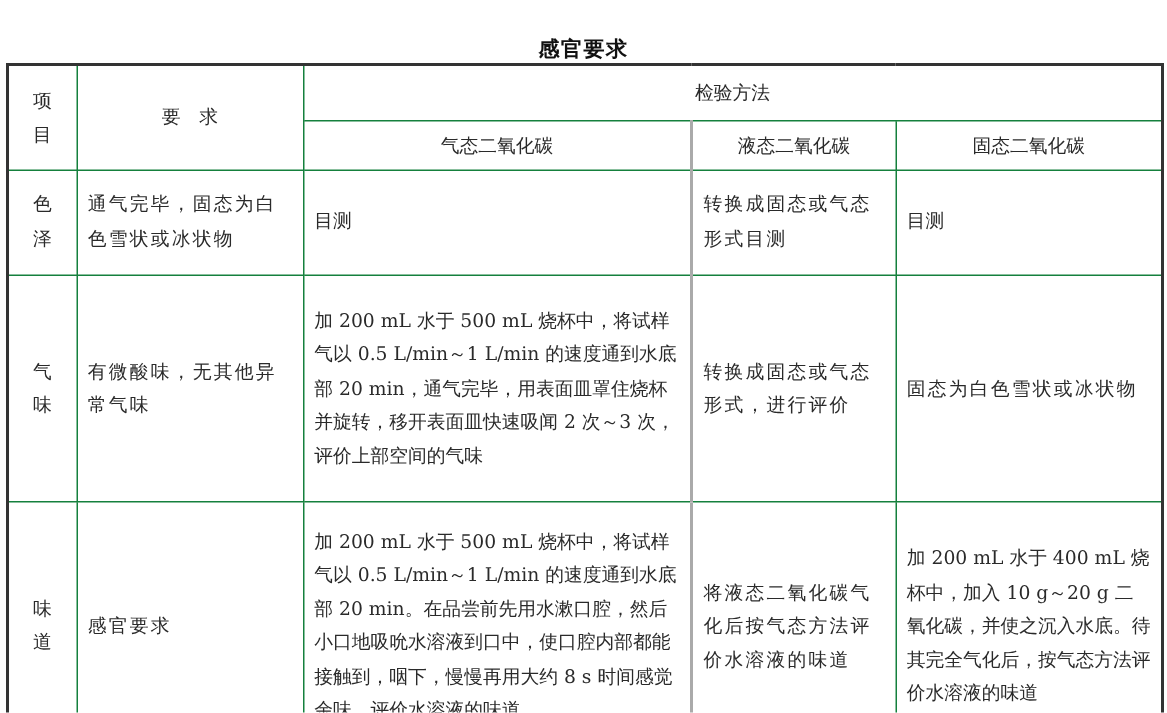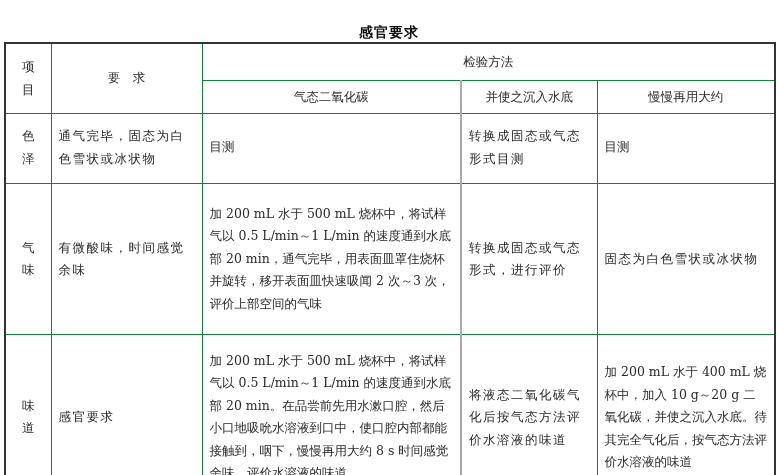--- a/index.html
+++ b/index.html
@@ -49,33 +49,33 @@
     <col style="width:178px">
   </colgroup>
   <tbody>
       <tr class="h1">
     <th rowspan="2" class="c-item">项目</th>
     <th rowspan="2">要　求</th>
     <th colspan="3">检验方法</th>
   </tr>
   <tr class="h2">
     <th>气态二氧化碳</th>
-    <th class="gray-left">并使之沉入水底</th>
-    <th>慢慢再用大约</th>
+    <th class="gray-left">液态二氧化碳</th>
+    <th>固态二氧化碳</th>
   </tr>
   <tr class="r1">
     <td class="c-item">色泽</td>
     <td class="spaced justify">通气完毕，固态为白色雪状或冰状物</td>
     <td class="justify">目测</td>
     <td class="spaced justify gray-left">转换成固态或气态形式目测</td>
     <td class="justify">目测</td>
   </tr>
   <tr class="r2">
     <td class="c-item">气味</td>
-    <td class="spaced justify">有微酸味，时间感觉余味</td>
+    <td class="spaced justify">有微酸味，无其他异常气味</td>
     <td class="justify">加 200 mL 水于 500 mL 烧杯中，将试样气以 0.5 L/min～1 L/min 的速度通到水底部 20 min，通气完毕，用表面皿罩住烧杯并旋转，移开表面皿快速吸闻 2 次～3 次，评价上部空间的气味</td>
     <td class="spaced justify gray-left">转换成固态或气态形式，进行评价</td>
     <td class="spaced justify">固态为白色雪状或冰状物</td>
   </tr>
   <tr class="r3">
     <td class="c-item">味道</td>
     <td class="spaced justify">感官要求</td>
     <td class="justify">加 200 mL 水于 500 mL 烧杯中，将试样气以 0.5 L/min～1 L/min 的速度通到水底部 20 min。在品尝前先用水漱口腔，然后小口地吸吮水溶液到口中，使口腔内部都能接触到，咽下，慢慢再用大约 8 s 时间感觉余味，评价水溶液的味道</td>
     <td class="spaced justify gray-left">将液态二氧化碳气化后按气态方法评价水溶液的味道</td>
     <td class="justify">加 200 mL 水于 400 mL 烧杯中，加入 10 g～20 g 二氧化碳，并使之沉入水底。待其完全气化后，按气态方法评价水溶液的味道</td>

